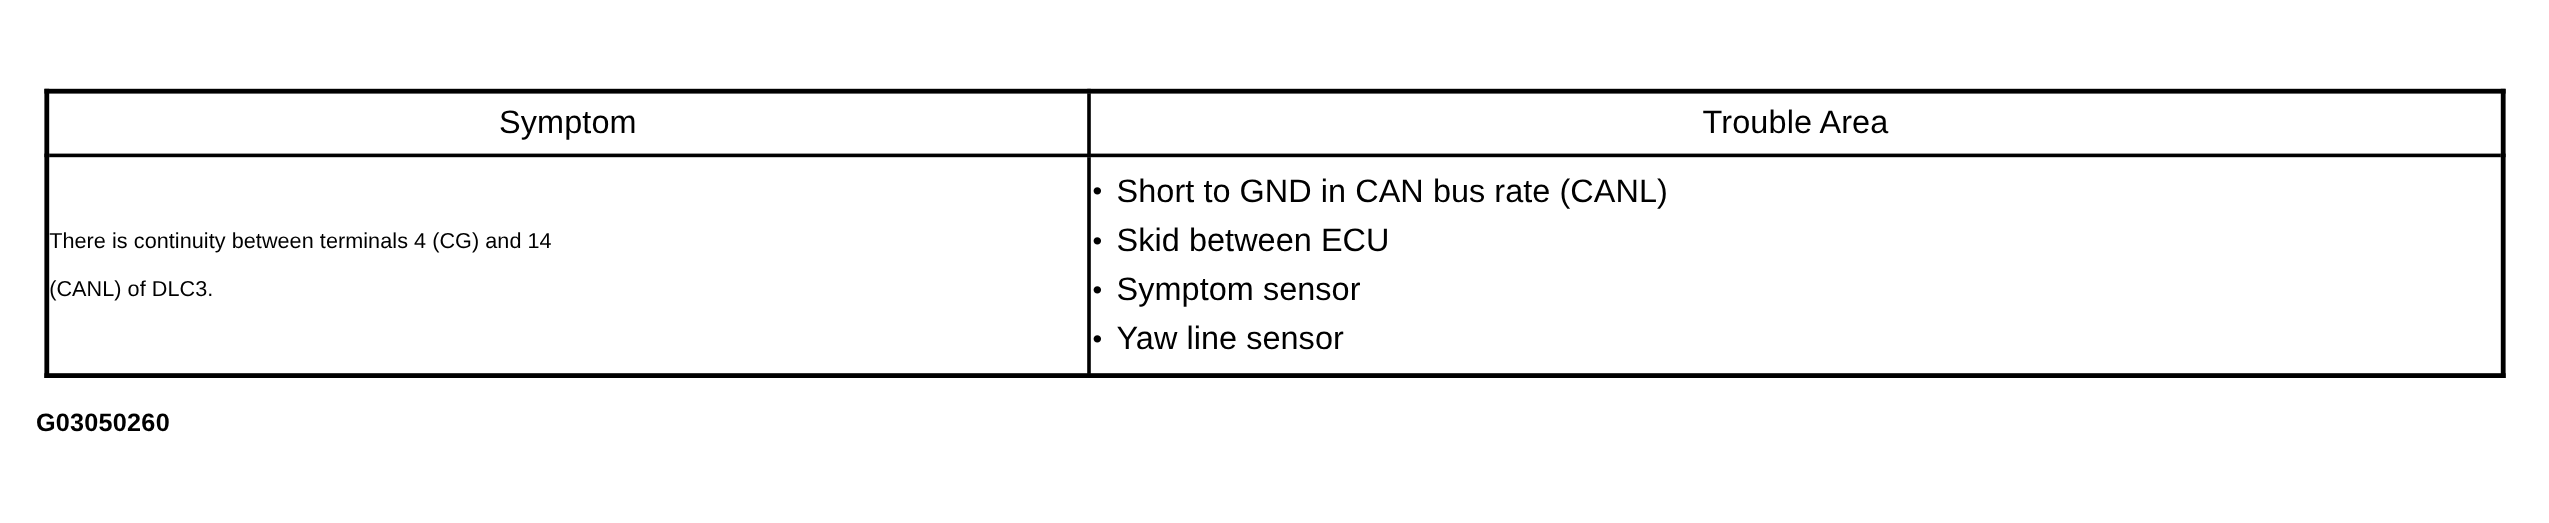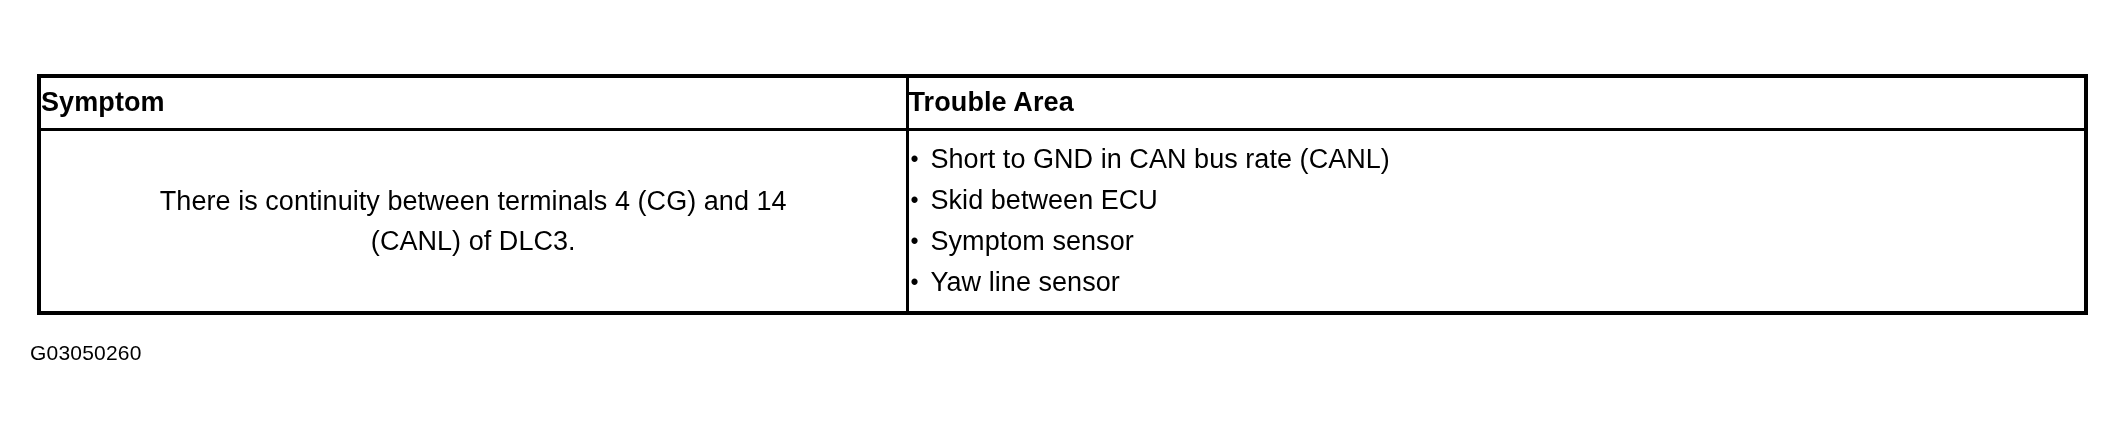--- a/index.html
+++ b/index.html
@@ -40,45 +40,45 @@
   .symptom-table th,
   .symptom-table td {
     border: 3px solid #000000;
     padding: 0;
     vertical-align: middle;
     background: #ffffff;
   }
 
   .symptom-table thead th {
     height: 50px;
-    font-weight: bold;
+    font-weight: normal;
     font-size: 27px;
     line-height: 1.15;
-    text-align: left;
+    text-align: center;
     letter-spacing: 0.1px;
   }
 
   .symptom-table tbody td {
     height: 180px;
     vertical-align: middle;
   }
 
   .cell-symptom {
     padding: 0 26px 0 26px;
   }
   .cell-trouble {
     padding: 0 26px 0 18px;
     vertical-align: middle !important;
   }
 
   .symptom-text {
-    font-size: 27px;
+    font-size: 18px;
     line-height: 40px;
     margin: 0;
-    text-align: center;
+    text-align: left;
     letter-spacing: 0.05px;
   }
 
   .trouble-list {
     list-style: none;
     margin: 0;
     padding: 0;
   }
   .trouble-list li {
     font-size: 27px;
@@ -98,20 +98,21 @@
 
   
   .figure-caption {
     position: absolute;
     left: 30px;
     top: 340px;
     font-size: 21px;
     line-height: 26px;
     letter-spacing: 0.2px;
     font-family: "Liberation Sans", sans-serif;
+    font-weight: bold;
   }
 </style>
 </head>
 <body>
 
 <div class="page">
 
   <table class="symptom-table">
     <colgroup>
       <col class="col-symptom">

